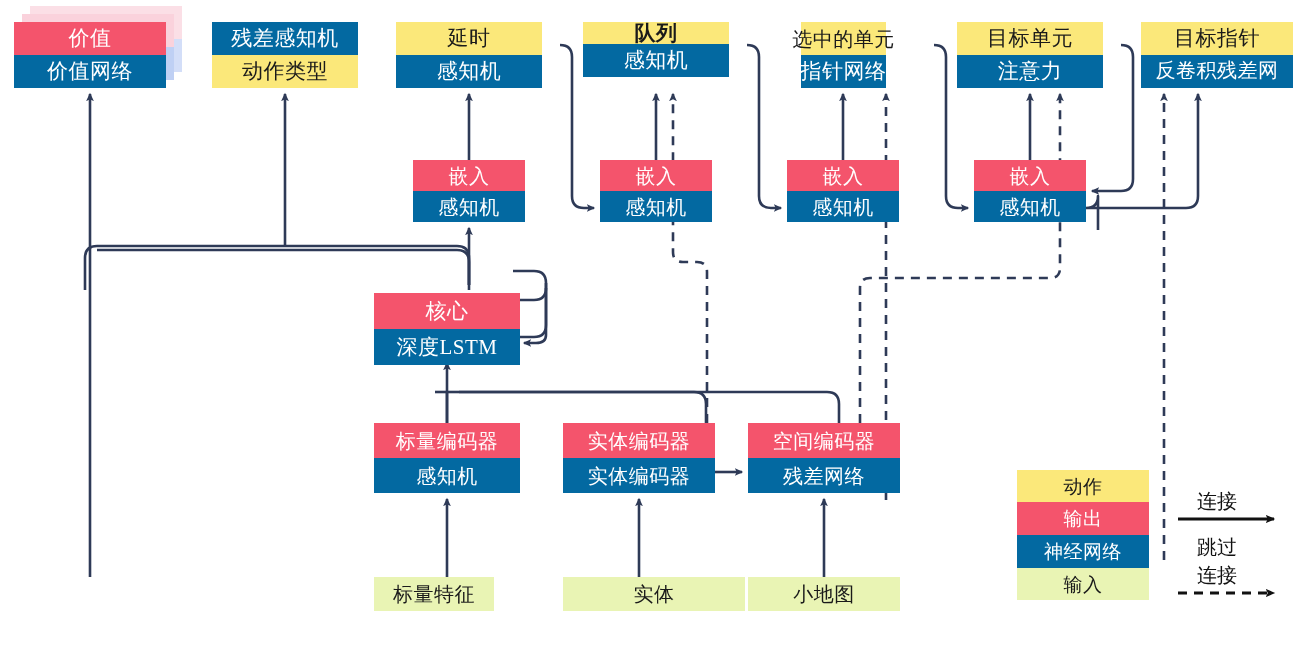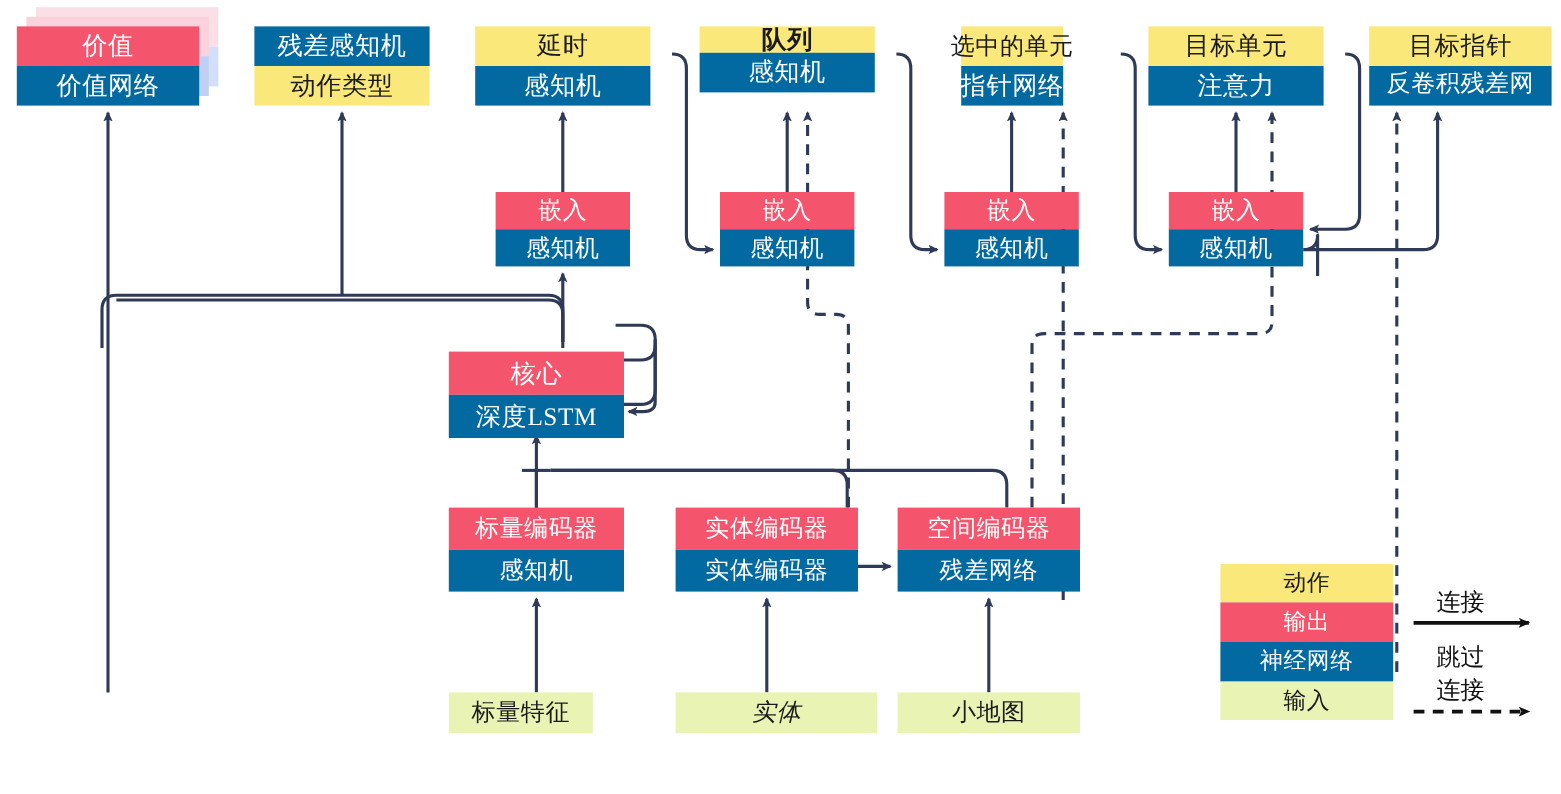--- a/index.html
+++ b/index.html
@@ -177,28 +177,28 @@
     <div class="cell c-net" style="height:35px;font-size:20px;">实体编码器</div>
   </div>
   <div class="node" style="left:748px;top:423px;width:152px;height:70px;">
     <div class="cell c-output" style="height:35px;font-size:20px;">空间编码器</div>
     <div class="cell c-net" style="height:35px;font-size:20px;">残差网络</div>
   </div>
 
   <div class="node" style="left:374px;top:577px;width:120px;height:34px;">
     <div class="cell c-input" style="height:34px;font-size:20px;">标量特征</div>
   </div>
-  <div class="node" style="left:563px;top:577px;width:168px;height:34px;font-style:italic;">
+  <div class="node" style="left:563px;top:577px;width:182px;height:34px;">
     <div class="cell c-input" style="height:34px;font-size:20px;">实体</div>
   </div>
   <div class="node" style="left:748px;top:577px;width:152px;height:46px;">
     <div class="cell c-input" style="height:34px;font-size:20px;">小地图</div>
   </div>
 
-  <div class="legend node" style="left:1017px;top:470px;width:144px;height:130px;">
+  <div class="legend node" style="left:1017px;top:470px;width:132px;height:130px;">
     <div class="cell c-action" style="height:32px;font-size:19px;">动作</div>
     <div class="cell c-output" style="height:33px;font-size:19px;">输出</div>
     <div class="cell c-net" style="height:33px;font-size:19px;">神经网络</div>
     <div class="cell c-input" style="height:32px;font-size:19px;">输入</div>
   </div>
 
   <div class="legtxt" style="left:1197px;top:488px;font-size:20px;">连接</div>
   <div class="legtxt" style="left:1197px;top:534px;font-size:20px;">跳过</div>
   <div class="legtxt" style="left:1197px;top:562px;font-size:20px;">连接</div>
 

